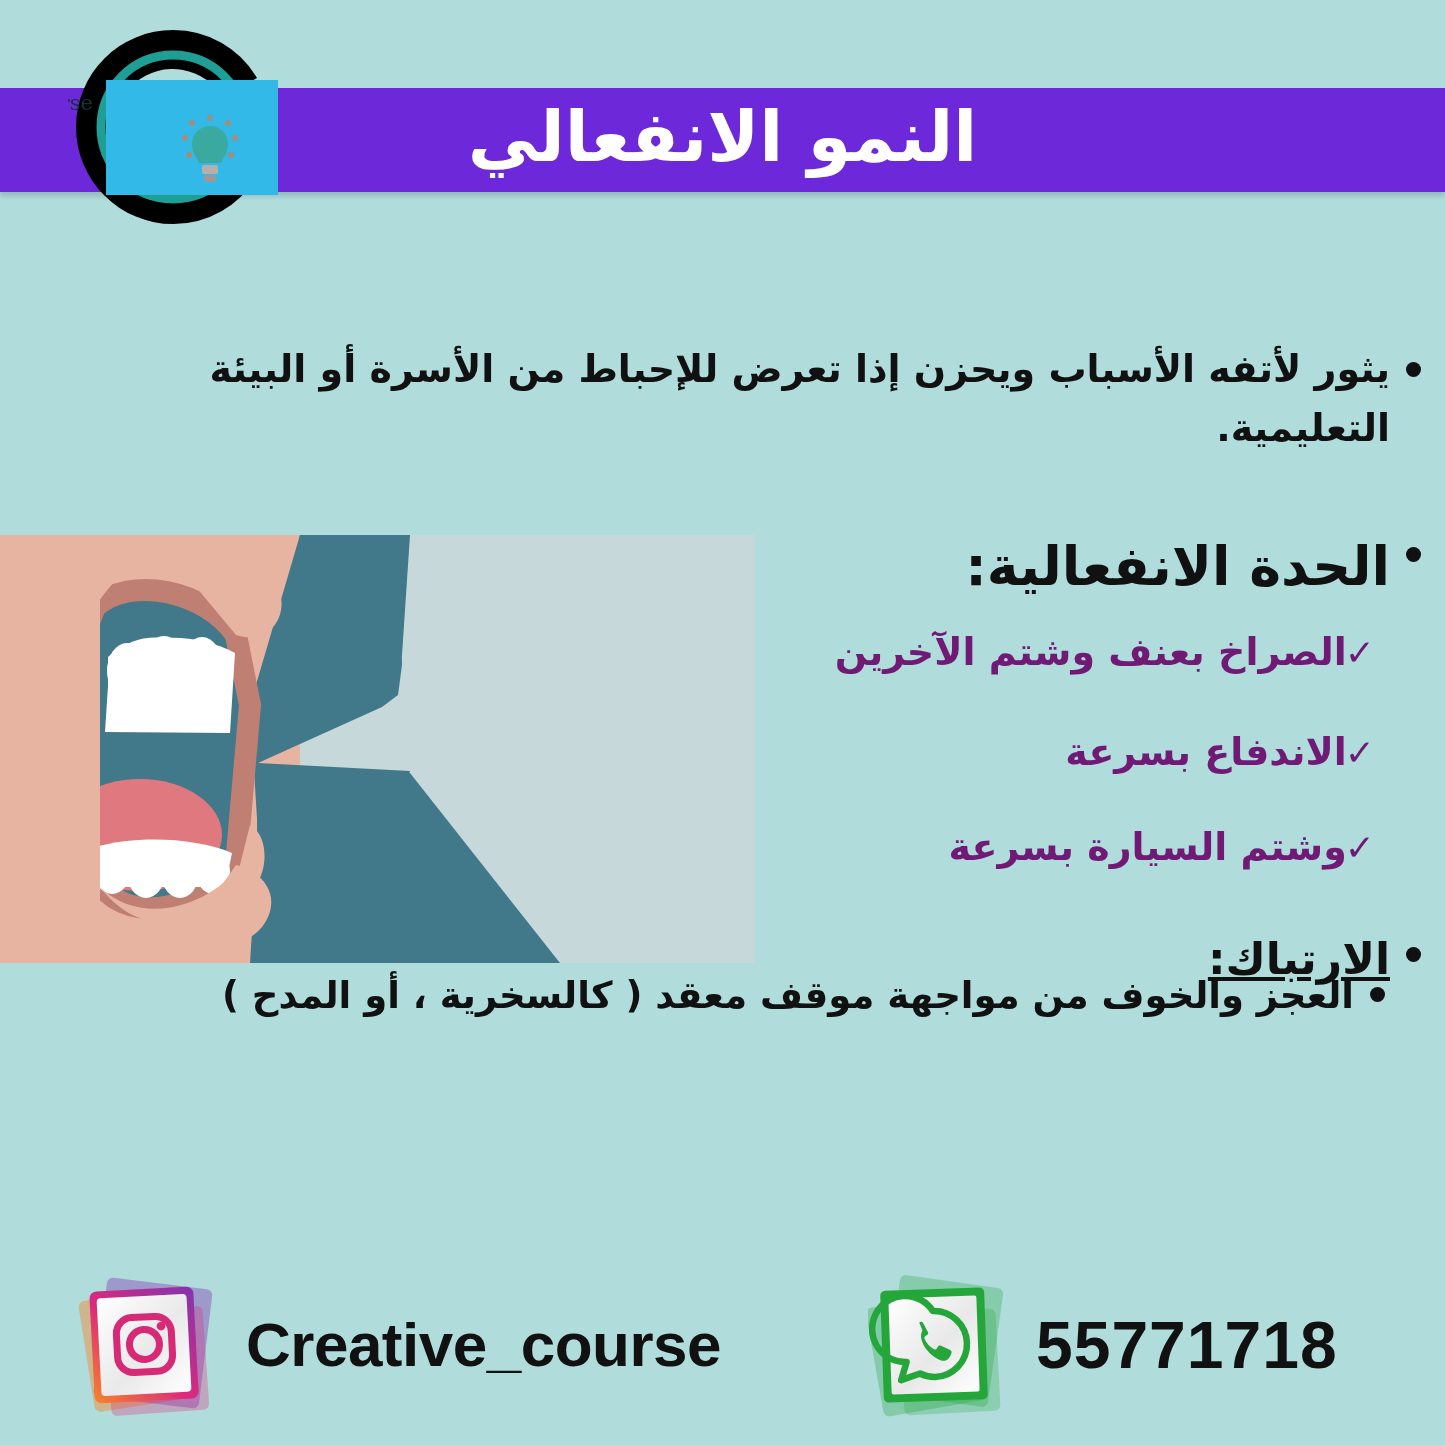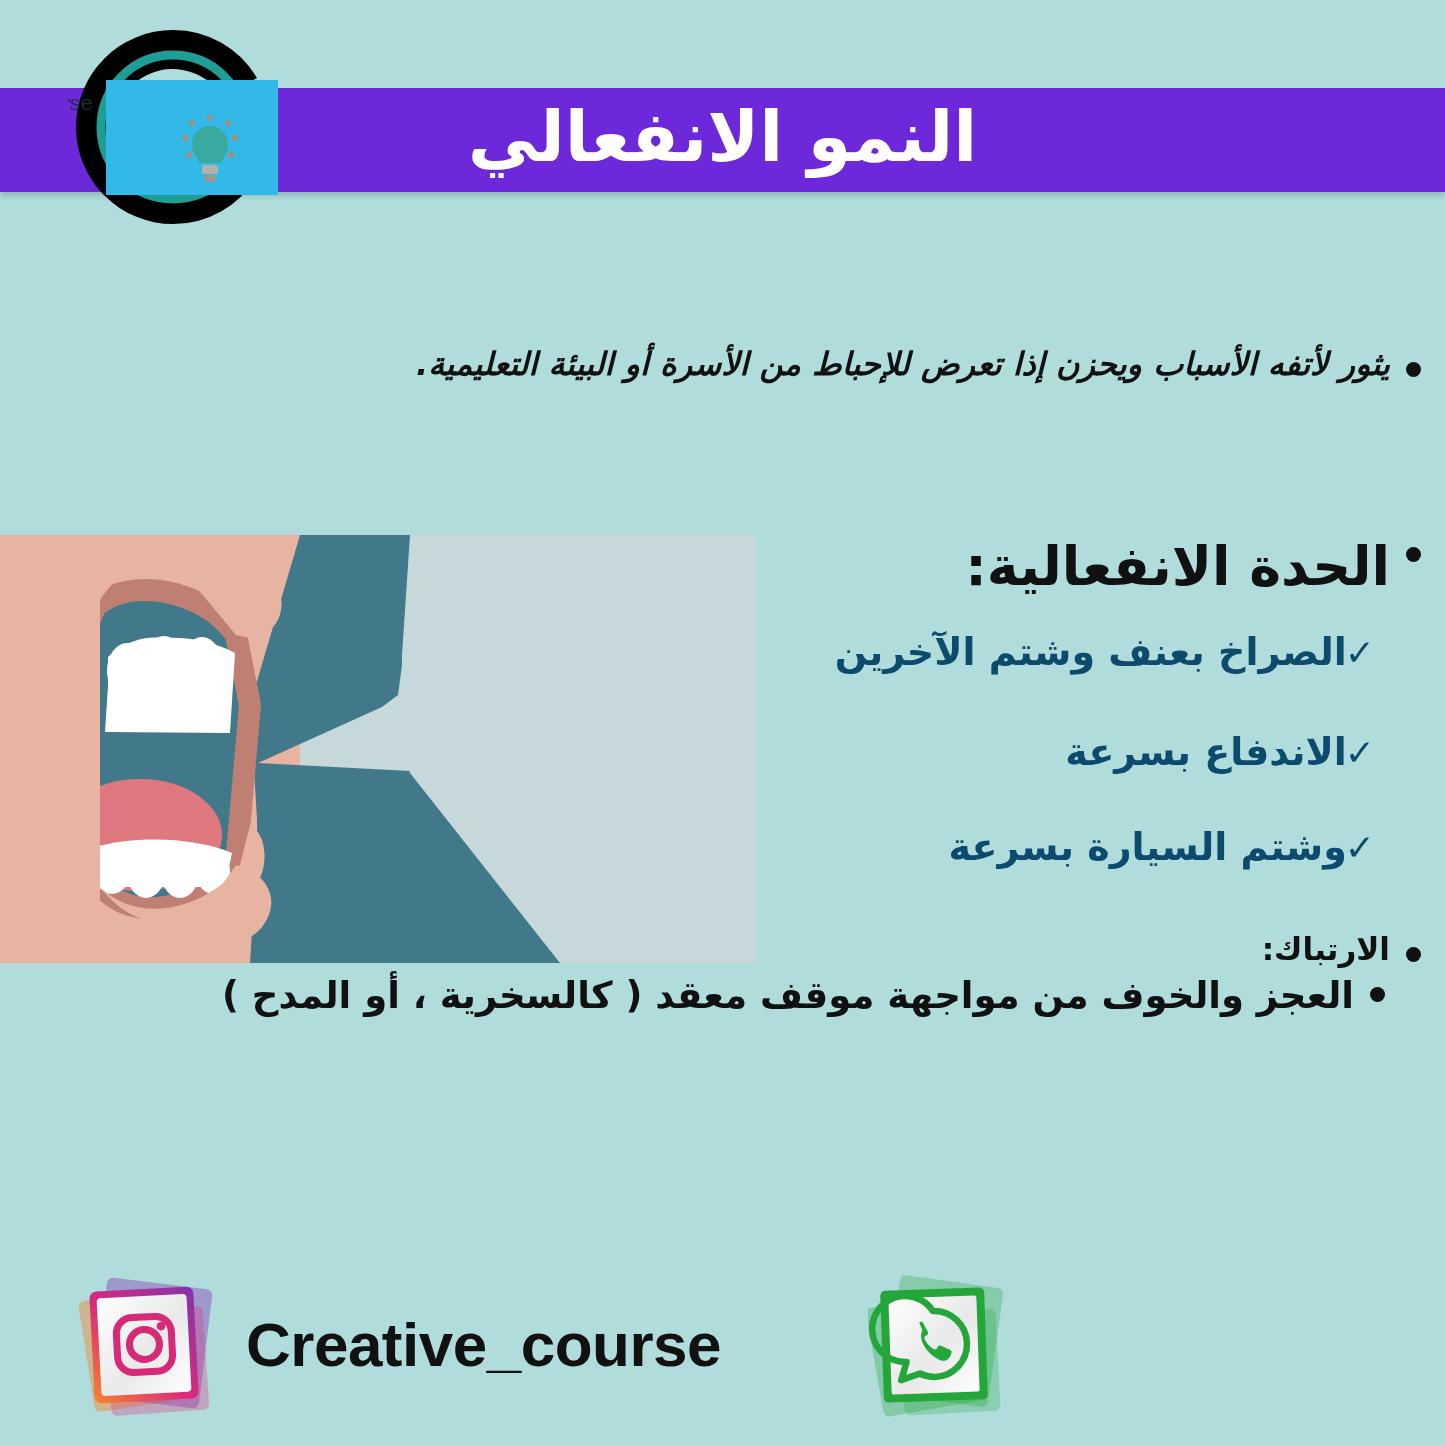--- a/index.html
+++ b/index.html
@@ -102,47 +102,47 @@
     direction:rtl;
     text-align:right;
     line-height:1.55;
   }
 
   
   #bullet-1 {
     right:24px; top:340px;
     width:1400px;
   }
-  #bullet-1 .btxt { font-size:32px; width:1360px;font-style:italic; }
+  #bullet-1 .btxt { font-size:38px; width:1360px; }
 
   
   #bullet-2 { right:24px; top:525px; }
   #bullet-2 .btxt { font-size:54px; white-space:nowrap; }
 
   
   .check-row {
     position:absolute;
     direction:rtl;
     text-align:right;
     font-family:"DejaVu Sans", sans-serif;
     font-weight:700;
     font-size:38px;
-    color:#0c4a6e;
+    color:#701a75;
     white-space:nowrap;
     pointer-events:auto;
   }
   .check-mark { font-size:36px; margin-left:-2px; }
 
   #check-1 { right:70px; top:630px; }
   #check-2 { right:70px; top:730px; }
   #check-3 { right:70px; top:825px; }
 
   
   #bullet-3 { right:24px; top:925px; }
-  #bullet-3 .btxt { font-size:31px; white-space:nowrap; }
+  #bullet-3 .btxt { font-size:44px; white-space:nowrap;text-decoration:underline; }
 
   
   #bullet-4 { right:60px; top:967px; }
   #bullet-4 .btxt { font-size:37px; white-space:nowrap; }
   #bullet-4 .dot { margin-top:20px; }
 
   
   .footer {
     position:absolute;
     left:0; top:1255px;
@@ -347,17 +347,18 @@
           <rect x="14" y="22" width="104" height="112" rx="5" fill="#25a63a" transform="rotate(-2 66 78)"></rect>
           <rect x="22" y="30" width="88" height="96" rx="2" fill="url(#waB)" transform="rotate(-2 66 78)"></rect>
 
           <g transform="rotate(-2 66 78)">
             <path d="M66 44 a33 33 0 1 0 -28 50 l-6 18 19-6 a33 33 0 0 0 15 4 a33 33 0 0 0 0-66 z" fill="none" stroke="#25a63a" stroke-width="6.5" stroke-linejoin="round"></path>
             <path d="M55 63 c-3 4 -2 12 4 20 c6 8 14 12 18 11 c3-1 5-4 6-7 c1-2 0-3 -2-4 l-8-4 c-2-1 -3 0 -4 2
                      c-1 2 -3 2 -5 0 c-3-2 -6-6 -7-9 c-1-2 0-3 2-4 c2-1 2-2 1-4 l-4-8 c-1-2 -2-2 -4-1 z" fill="#25a63a"></path>
           </g>
         </svg>
       </span>
+      <span class="handle" id="whatsapp-number">55771718</span>
     </div>
 
   </div>
 
 </div>
 
 </body></html>

